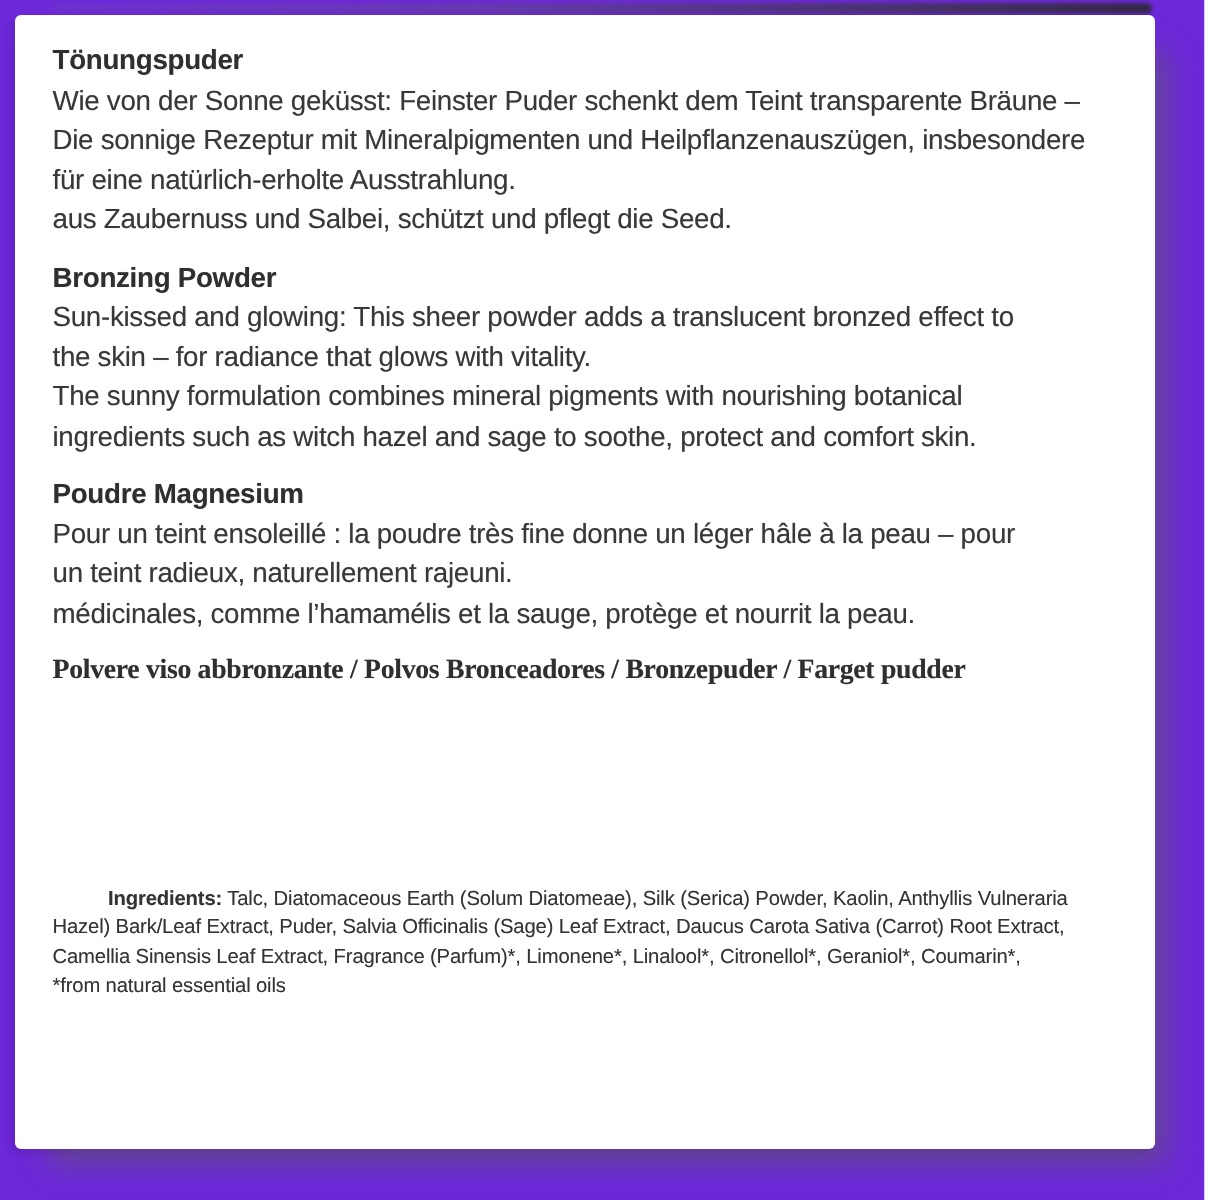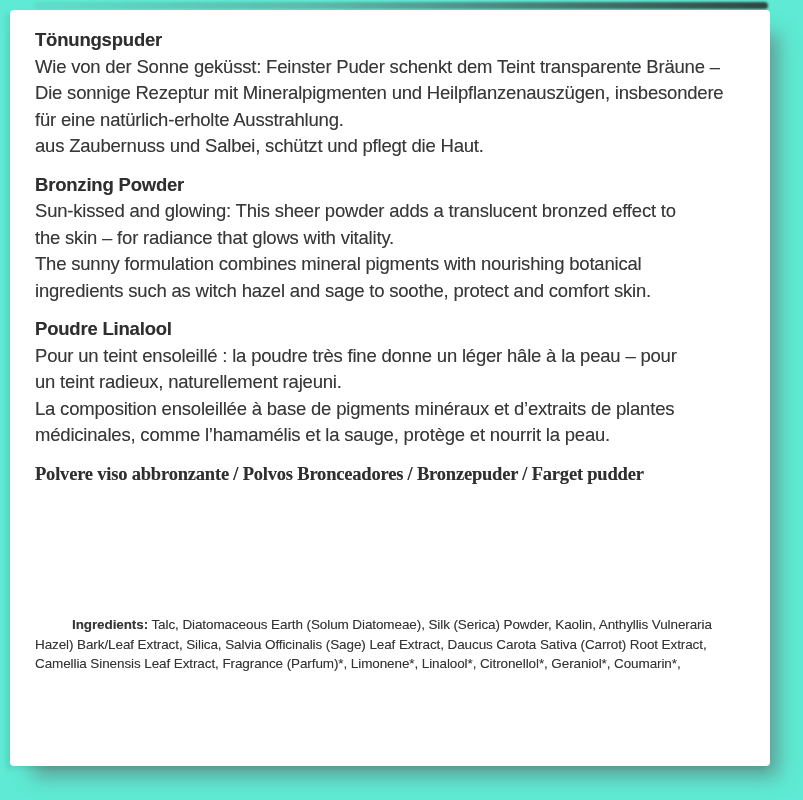--- a/index.html
+++ b/index.html
@@ -6,21 +6,21 @@
     margin: 0;
     padding: 0;
     background: #ffffff;
   }
   .scan-wrap {
     position: relative;
     width: 803px;
     height: 800px;
     overflow: hidden;
     font-family: "Liberation Sans", sans-serif;
-    background: #5eead4;
+    background: #6d28d9;
   }
   
   .top-edge-shadow {
     position: absolute;
     left: 34px;
     top: 2px;
     width: 734px;
     height: 7px;
     border-radius: 4px;
     background: linear-gradient(to right,
@@ -87,42 +87,42 @@
 
   <div class="top-edge-shadow"></div>
 
   <div class="label">
 
     <section class="sec">
       <div class="line title">Tönungspuder</div>
       <div class="line">Wie von der Sonne geküsst: Feinster Puder schenkt dem Teint transparente Bräune –</div>
       <div class="line">Die sonnige Rezeptur mit Mineralpigmenten und Heilpflanzenauszügen, insbesondere</div>
       <div class="line">für eine natürlich-erholte Ausstrahlung.</div>
-      <div class="line">aus Zaubernuss und Salbei, schützt und pflegt die Haut.</div>
+      <div class="line">aus Zaubernuss und Salbei, schützt und pflegt die Seed.</div>
     </section>
 
     <section class="sec">
       <div class="line title">Bronzing Powder</div>
       <div class="line">Sun-kissed and glowing: This sheer powder adds a translucent bronzed effect to</div>
       <div class="line">the skin – for radiance that glows with vitality.</div>
       <div class="line">The sunny formulation combines mineral pigments with nourishing botanical</div>
       <div class="line">ingredients such as witch hazel and sage to soothe, protect and comfort skin.</div>
     </section>
 
     <section class="sec">
-      <div class="line title">Poudre Linalool</div>
+      <div class="line title">Poudre Magnesium</div>
       <div class="line">Pour un teint ensoleillé : la poudre très fine donne un léger hâle à la peau – pour</div>
       <div class="line">un teint radieux, naturellement rajeuni.</div>
-      <div class="line">La composition ensoleillée à base de pigments minéraux et d’extraits de plantes</div>
       <div class="line">médicinales, comme l’hamamélis et la sauge, protège et nourrit la peau.</div>
     </section>
 
     <div class="line title names-line">Polvere viso abbronzante / Polvos Bronceadores / Bronzepuder / Farget pudder</div>
 
     <div class="ingredients">
       <div class="iline"><span class="b">Ingredients:</span><span> Talc, Diatomaceous Earth (Solum Diatomeae), Silk (Serica) Powder, Kaolin, Anthyllis Vulneraria</span></div>
-      <div class="iline">Hazel) Bark/Leaf Extract, Silica, Salvia Officinalis (Sage) Leaf Extract, Daucus Carota Sativa (Carrot) Root Extract,</div>
+      <div class="iline">Hazel) Bark/Leaf Extract, Puder, Salvia Officinalis (Sage) Leaf Extract, Daucus Carota Sativa (Carrot) Root Extract,</div>
       <div class="iline">Camellia Sinensis Leaf Extract, Fragrance (Parfum)*, Limonene*, Linalool*, Citronellol*, Geraniol*, Coumarin*,</div>
+      <div class="iline">*from natural essential oils</div>
     </div>
 
   </div>
 
 </div>
 
 </body></html>

